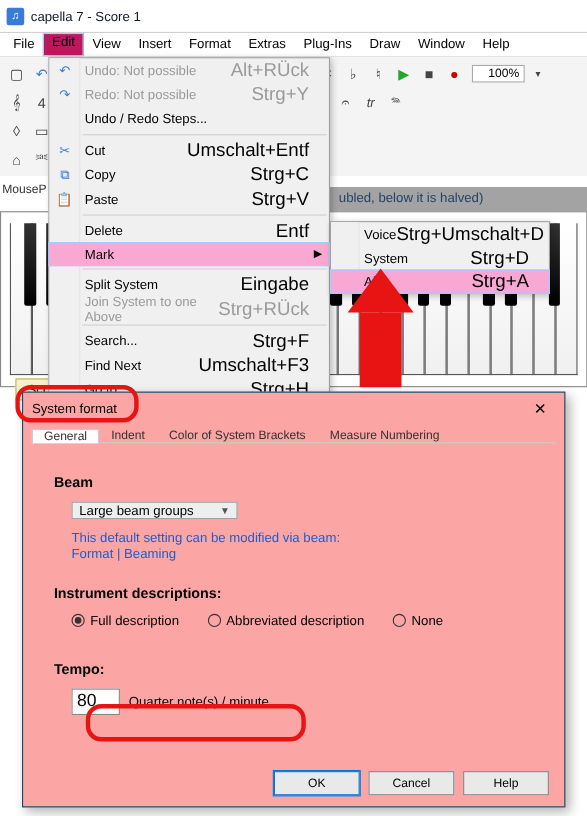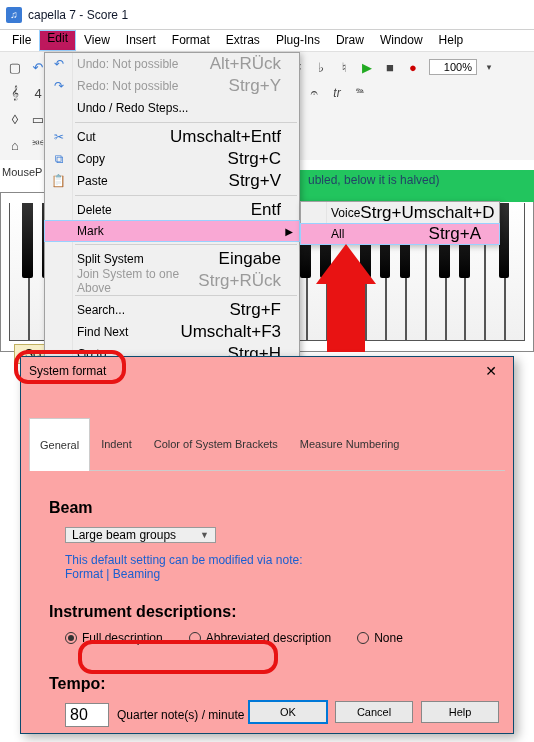--- a/index.html
+++ b/index.html
@@ -31,21 +31,21 @@
   .menu-item .shortcut { color: inherit; font-size: 17px; }
   .menu-item .arrow { position:absolute; right:6px; font-size:10px;}
   .menu-sep { height: 1px; background: #d0d0d0; margin: 3px 2px 3px 30px; }
   .menu-icon { position:absolute; left:6px; width:16px; height:16px; display:flex;align-items:center;justify-content:center;font-size:12px;color:#3a7bd5;}
 
   
   .submenu { position: absolute; top: 201px; left: 300px; width: 200px; background: #f0f0f0; border: 1px solid #a0a0a0; box-shadow: 2px 2px 6px rgba(0,0,0,0.25); z-index: 60; }
   .submenu .menu-item { padding-left: 30px; }
 
   
-  .infobar { position: absolute; top: 170px; left: 300px; right: 0; height: 32px; background: #22c55e; color: #246; font-size: 11px; padding: 3px 8px; z-index: 5; overflow:hidden;}
+  .infobar { position: absolute; top: 170px; left: 300px; right: 0; height: 22px; background: #a3a3a3; color: #246; font-size: 11px; padding: 3px 8px; z-index: 5; overflow:hidden;}
 
   
   .piano-area { position:absolute; top:192px; left:0; right:0; height:160px; background:#fff; border:1px solid #888; z-index:1;}
   .piano-keys { position:absolute; top:10px; bottom:10px; left:8px; right:8px; display:flex;}
   .white-key { flex:1; border:1px solid #555; border-top:none; background:linear-gradient(#fff,#f0f0f0); position:relative;}
   .black-key { position:absolute; top:0; width:60%; height:55%; background:linear-gradient(#333,#000); left:70%; z-index:2; border-radius:0 0 2px 2px;}
   .piano-ctrl { position:absolute; bottom:-2px; width:14px;height:14px; border:1px solid #888; background:#eee; left:50%; transform:translateX(-50%); z-index:3;}
 
   
   .score-tab-bar { position:absolute; top:344px; left:14px; z-index:8;}
@@ -58,24 +58,24 @@
   
   .red-arrow { position: absolute; top: 246px; left: 316px; z-index: 70; }
   .red-arrow-stem { width: 38px; height: 68px; background: #e81313; margin-left: 11px; }
   .red-arrow-head { width: 0; height: 0; border-left: 30px solid transparent; border-right: 30px solid transparent; border-bottom: 40px solid #e81313; margin-top:-2px;}
 
   
   .dialog { position: absolute; top: 356px; left: 20px; width: 494px; height: 378px; background: #fca5a5; border: 1px solid #0c4a6e; box-shadow: 4px 4px 10px rgba(0,0,0,0.3); z-index: 100; }
   .dialog-title { height: 28px; display: flex; justify-content: space-between; align-items: center; padding: 0 8px; font-size: 12px; }
   .dialog-close { width: 28px; height: 20px; display: flex; align-items: center; justify-content: center; font-size: 14px; cursor: default; }
   .dialog-tabs { display: flex; border-bottom: 1px solid #ccc; margin: 4px 8px 0 8px; }
-  .dialog-tab { padding: 20px 10px; font-size: 11px; border: 1px solid transparent; border-bottom: none; cursor: default; color:#333;margin-top:28px;}
+  .dialog-tab { padding: 0 10px; font-size: 11px; border: 1px solid transparent; border-bottom: none; cursor: default; color:#333;}
   .dialog-tab.active { border-color: #ccc; background: #fff; position: relative; top: 1px; }
   .dialog-body { padding: 14px 28px; }
-  .section-label { font-weight: bold; margin: 14px 0 10px 0; font-size:16px;}
+  .section-label { font-weight: bold; margin: 14px 0 10px 0; font-size:13px;}
   .combo { display: inline-flex; border: 1px solid #999; background: #eee; padding: 0 6px; align-items: center; gap: 24px; font-size: 11px; }
   .combo .chev { font-size: 9px; color:#555;}
   .hint { color: #1a5fd0; font-size: 11px; margin-top: 10px; }
   .radio-row { display: flex; gap: 26px; margin-top: 10px; align-items:center;}
   .radio-opt { display: flex; align-items: center; gap: 5px; font-size: 11px; }
   .radio-circle { width: 12px; height: 12px; border: 1px solid #333; border-radius: 50%; display: flex; align-items: center; justify-content: center; }
   .radio-circle.checked::after { content: ""; width: 6px; height: 6px; background: #333; border-radius: 50%; }
   .tempo-row { display: flex; align-items: center; gap: 8px; margin-top: 6px; }
   .tempo-input { width: 44px; border: 1px solid #888; padding: 2px 4px; font-size: 16px; text-align: left; }
   .dialog-buttons { position: absolute; bottom: 10px; right: 14px; display: flex; gap: 8px; }
@@ -239,20 +239,24 @@
       <span class="shortcut">Strg+H</span>
     </div>
   </div>
 
 <div class="submenu" id="mark-submenu">
   <div class="dropdown-gutter" style="width:26px;"></div>
 <div class="menu-item">
       <span>Voice</span>
       <span class="shortcut">Strg+Umschalt+D</span>
     </div>
+    <div class="menu-item">
+      <span>System</span>
+      <span class="shortcut">Strg+D</span>
+    </div>
     <div class="menu-item highlight">
       <span>All</span>
       <span class="shortcut">Strg+A</span>
     </div>
   </div>
 
 <div class="infobar">
   <span>ubled, below it is halved)</span>
 </div>
 
@@ -348,21 +352,21 @@
       <div class="dialog-tab">Measure Numbering</div>
     </div>
   <div class="dialog-body">
     <div class="section-label">Beam</div>
     <div style="margin-left:16px;">
       <div class="combo">
         <span>Large beam groups</span>
         <span class="chev">▼</span>
       </div>
       <div class="hint">
-        <div>This default setting can be modified via note:</div>
+        <div>This default setting can be modified via beam:</div>
         <div>Format | Beaming</div>
       </div>
     </div>
 
     <div class="section-label" style="margin-top:22px;">Instrument descriptions:</div>
     <div class="radio-row" id="radio-row" style="margin-left:16px;">
         <div class="radio-opt">
           <div class="radio-circle checked"></div>
           <span>Full description</span>
         </div>

